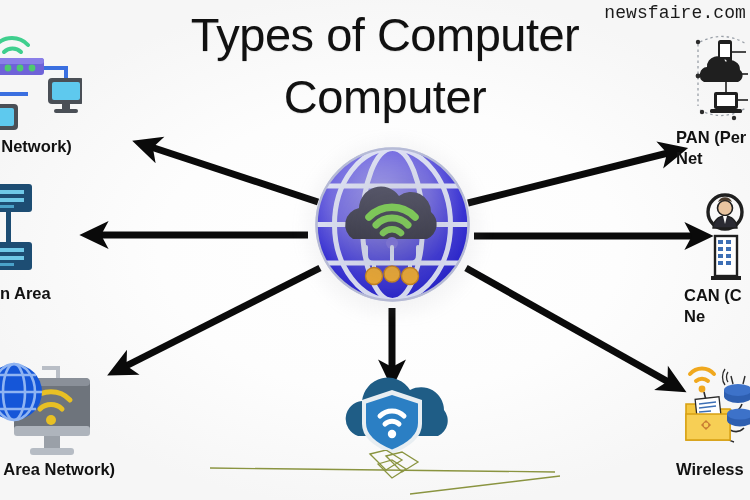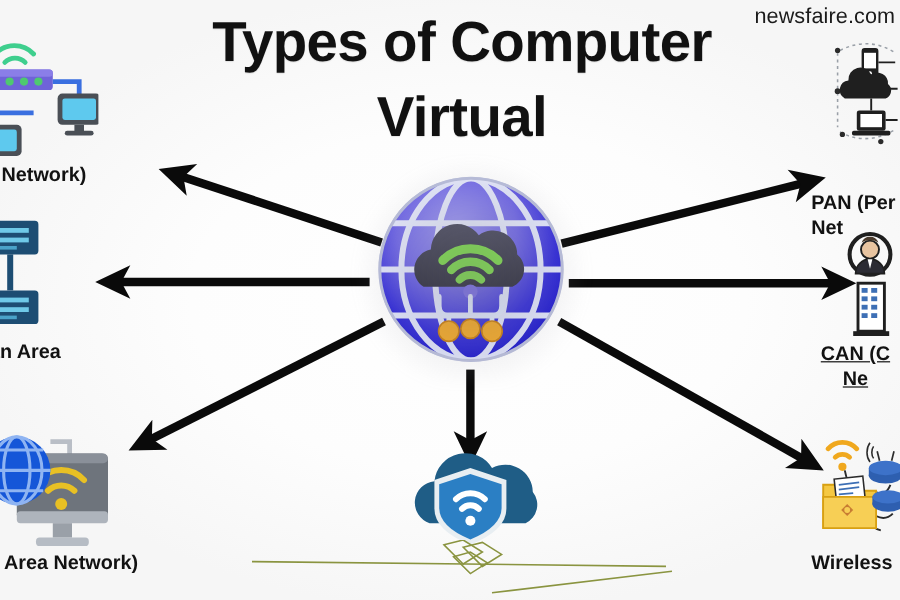--- a/index.html
+++ b/index.html
@@ -16,34 +16,34 @@
     overflow:hidden;
   }
 
   
   .title-wrap{
     position:absolute;left:150px;top:4px;width:470px;
     text-align:center;z-index:6;pointer-events:none;
   }
   .title-line{
     font-family:"Liberation Sans", sans-serif;
-    font-weight:bold;
+    font-weight:normal;
     font-size:47px;
     line-height:62px;
     color:#111111;
     letter-spacing:-0.5px;
     text-shadow:0 1px 1px rgba(0,0,0,0.10);
     white-space:nowrap;
   }
   .title-line.l2{font-size:47px;}
 
   
   .watermark{
     position:absolute;right:4px;top:3px;
-    font-family:Liberation Sans, sans-serif;
+    font-family:Liberation Mono, monospace;
     font-size:18px;color:#1b1b1b;z-index:20;
     letter-spacing:0.1px;
   }
 
   
   #arrows{position:absolute;left:0;top:0;width:750px;height:500px;z-index:3;}
 
   
   .globe{
     position:absolute;left:311px;top:143px;width:163px;height:163px;z-index:5;
@@ -58,22 +58,22 @@
   .nlabel{
     position:absolute;z-index:8;
     font-family:"Liberation Sans", sans-serif;
     font-weight:bold;color:#121212;
     font-size:16.5px;line-height:21px;
     white-space:pre;
   }
   .nlabel.lan{left:-40px;top:136px;}
   .nlabel.man{left:-34px;top:283px;}
   .nlabel.wan{left:-40px;top:459px;}
-  .nlabel.pan{left:676px;top:127px;text-align:left;margin-top:32px;}
-  .nlabel.can{left:684px;top:285px;text-align:center;text-decoration:underline;}
+  .nlabel.pan{left:676px;top:127px;text-align:left;}
+  .nlabel.can{left:684px;top:285px;text-align:left;}
   .nlabel.wireless{left:676px;top:459px;text-align:center;}
   .nlabel.vpn{left:262px;top:461px;font-size:16px;}
 
   
   .vpn-deco{position:absolute;left:210px;top:450px;width:360px;height:46px;z-index:7;}
 
   
   .icon{position:absolute;z-index:4;}
   .icon-lan{left:-18px;top:18px;width:100px;height:112px;}
   .icon-man{left:-14px;top:182px;width:68px;height:100px;}
@@ -83,21 +83,21 @@
   .icon-wireless{left:676px;top:358px;width:76px;height:100px;}
   .icon-vpn{left:334px;top:366px;width:116px;height:92px;}
 </style>
 </head>
 <body>
 
 <div id="stage">
 
   <div class="title-wrap">
     <div class="title-line l1">Types of Computer</div>
-    <div class="title-line l2">Virtual</div>
+    <div class="title-line l2">Computer</div>
   </div>
 
   <div class="watermark">newsfaire.com</div>
 
   <svg id="arrows" viewBox="0 0 750 500">
     <defs>
       <marker id="ah" viewBox="0 0 12 12" refX="5.2" refY="6" markerWidth="4.6" markerHeight="4.6" orient="auto-start-reverse">
         <path d="M0.5,0.8 L11.4,6 L0.5,11.2 L3.3,6 Z" fill="#0a0a0a"></path>
       </marker>
     </defs>

